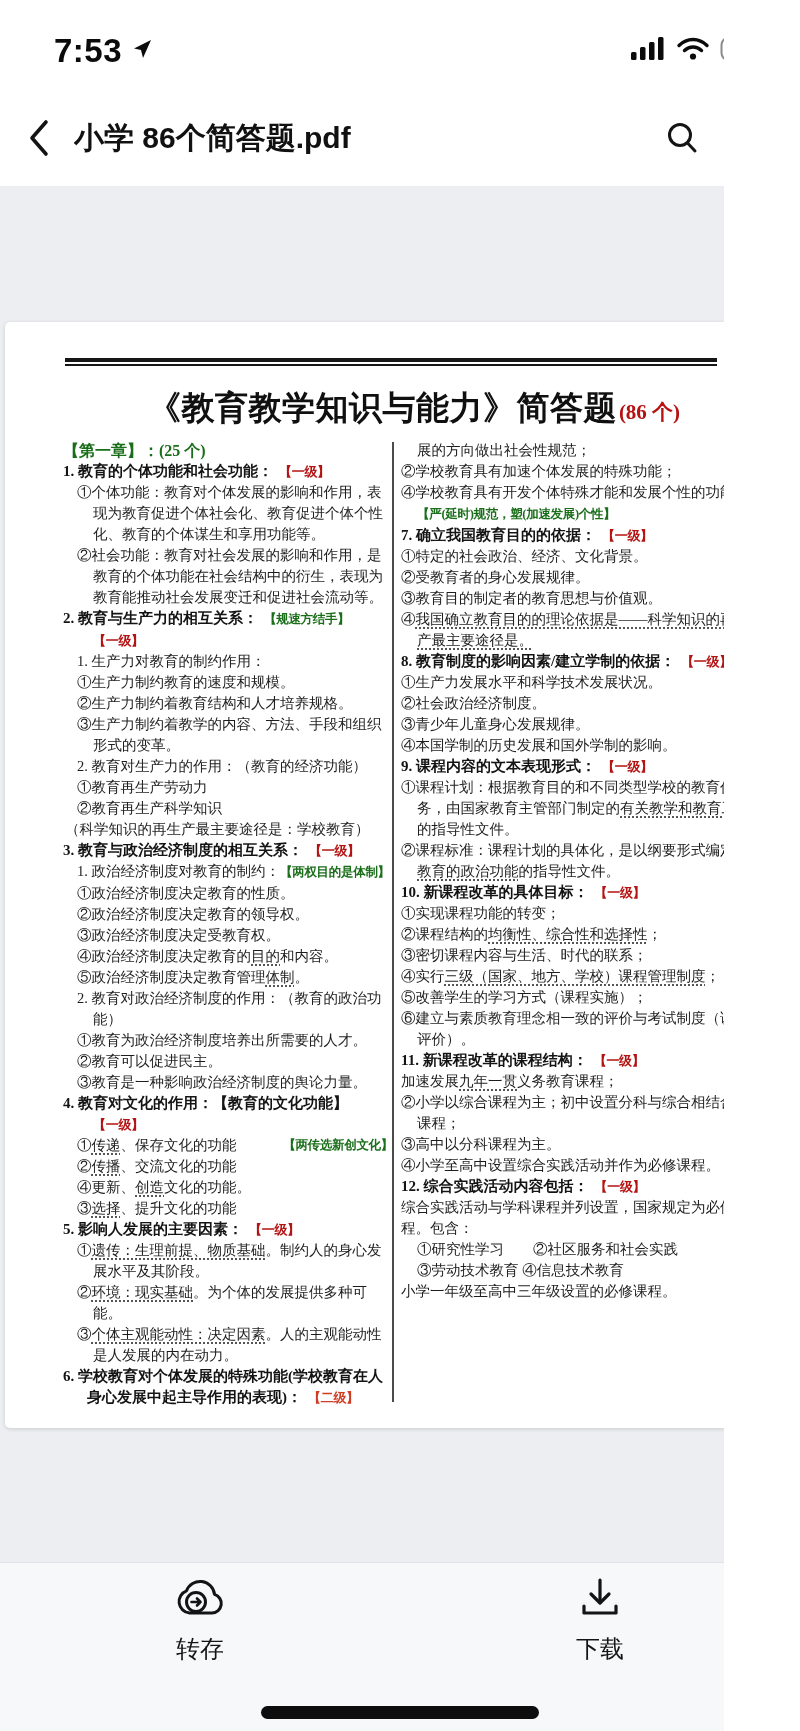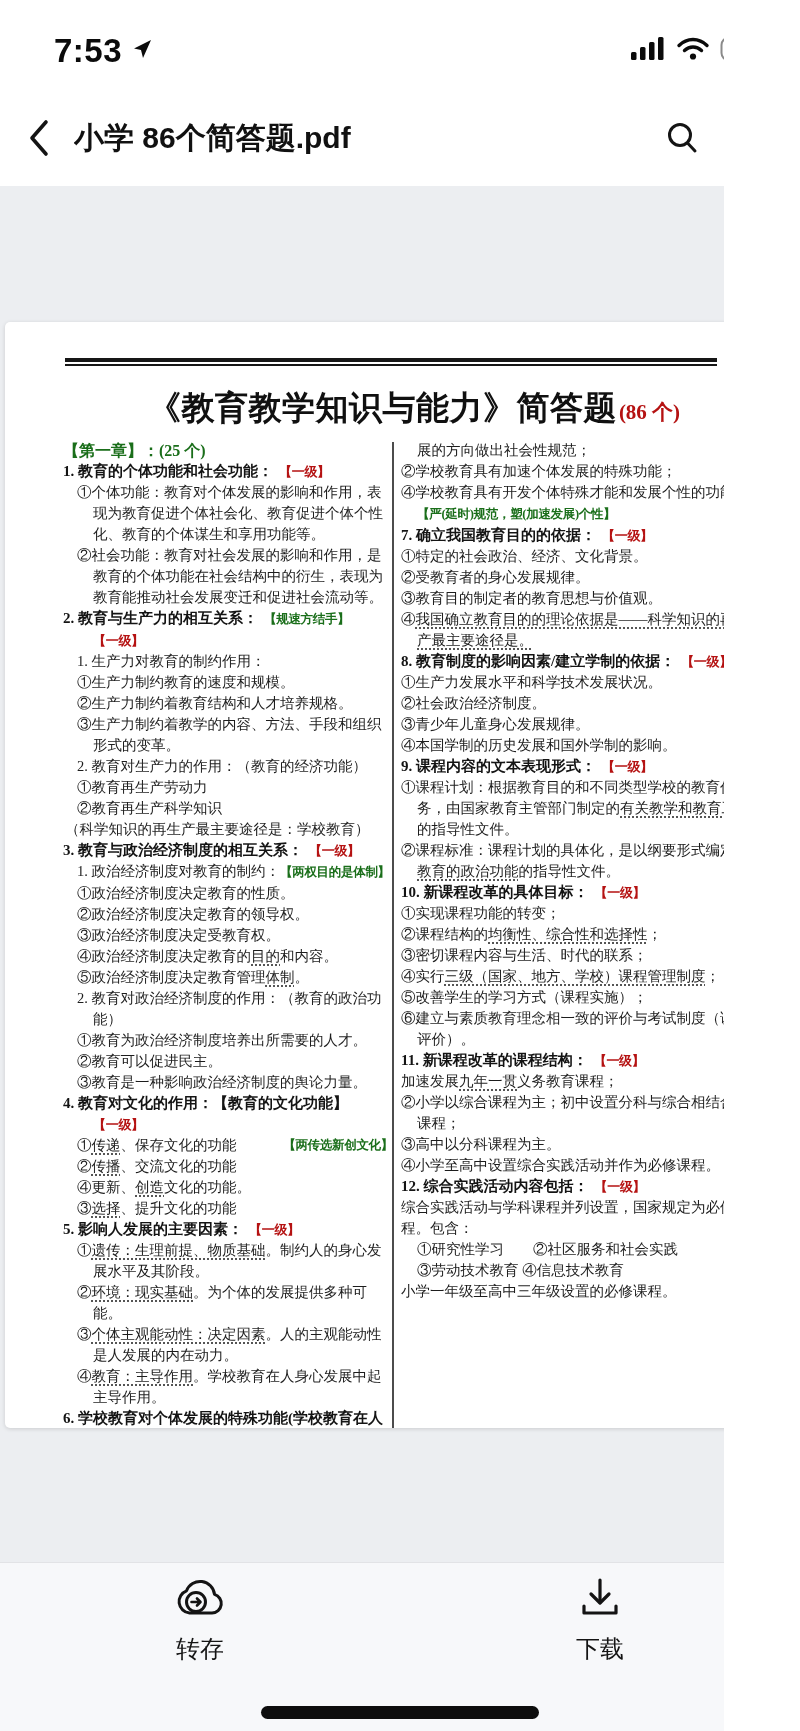--- a/index.html
+++ b/index.html
@@ -161,21 +161,20 @@
             <div class="line sub"><span class="sg-n">③教育是一种影响政治经济制度的舆论力量。</span></div>
             <div class="line item tight"><span class="sg-b">4. 教育对文化的作用：【教育的文化功能】</span><span class="sg-r">【一级】</span></div>
             <div class="line sub"><span class="sg-n">①</span><span class="sg-d">传递</span><span class="sg-n">、保存文化的功能</span><span class="sg-right sg-g">【两传选新创文化】</span></div>
             <div class="line sub"><span class="sg-n">②</span><span class="sg-d">传播</span><span class="sg-n">、交流文化的功能</span></div>
             <div class="line sub"><span class="sg-n">④更新、</span><span class="sg-d">创造</span><span class="sg-n">文化的功能。</span></div>
             <div class="line sub"><span class="sg-n">③</span><span class="sg-d">选择</span><span class="sg-n">、提升文化的功能</span></div>
             <div class="line item"><span class="sg-b">5. 影响人发展的主要因素：</span><span class="sg-r">【一级】</span></div>
             <div class="line sub"><span class="sg-n">①</span><span class="sg-d">遗传：生理前提、物质基础</span><span class="sg-n">。制约人的身心发展水平及其阶段。</span></div>
             <div class="line sub"><span class="sg-n">②</span><span class="sg-d">环境：现实基础</span><span class="sg-n">。为个体的发展提供多种可能。</span></div>
             <div class="line sub"><span class="sg-n">③</span><span class="sg-d">个体主观能动性：决定因素</span><span class="sg-n">。人的主观能动性是人发展的内在动力。</span></div>
-            <div class="line sub"><span class="sg-n">④</span><span class="sg-d">教育：主导作用</span><span class="sg-n">。学校教育在人身心发展中起主导作用。</span></div>
             <div class="line item"><span class="sg-b">6. 学校教育对个体发展的特殊功能(学校教育在人身心发展中起主导作用的表现)：</span><span class="sg-o">【二级】</span></div>
           </div>
         <div class="col-divider"></div>
         <div class="col col-right" id="col-right">
             <div class="line cont"><span class="sg-n">展的方向做出社会性规范；</span></div>
             <div class="line circ"><span class="sg-n">②学校教育具有加速个体发展的特殊功能；</span></div>
             <div class="line circ"><span class="sg-n">④学校教育具有开发个体特殊才能和发展个性的功能。</span><span class="sg-g">【严(延时)规范，塑(加速发展)个性】</span></div>
             <div class="line item"><span class="sg-b">7. 确立我国教育目的的依据：</span><span class="sg-r">【一级】</span></div>
             <div class="line circ"><span class="sg-n">①特定的社会政治、经济、文化背景。</span></div>
             <div class="line circ"><span class="sg-n">②受教育者的身心发展规律。</span></div>

